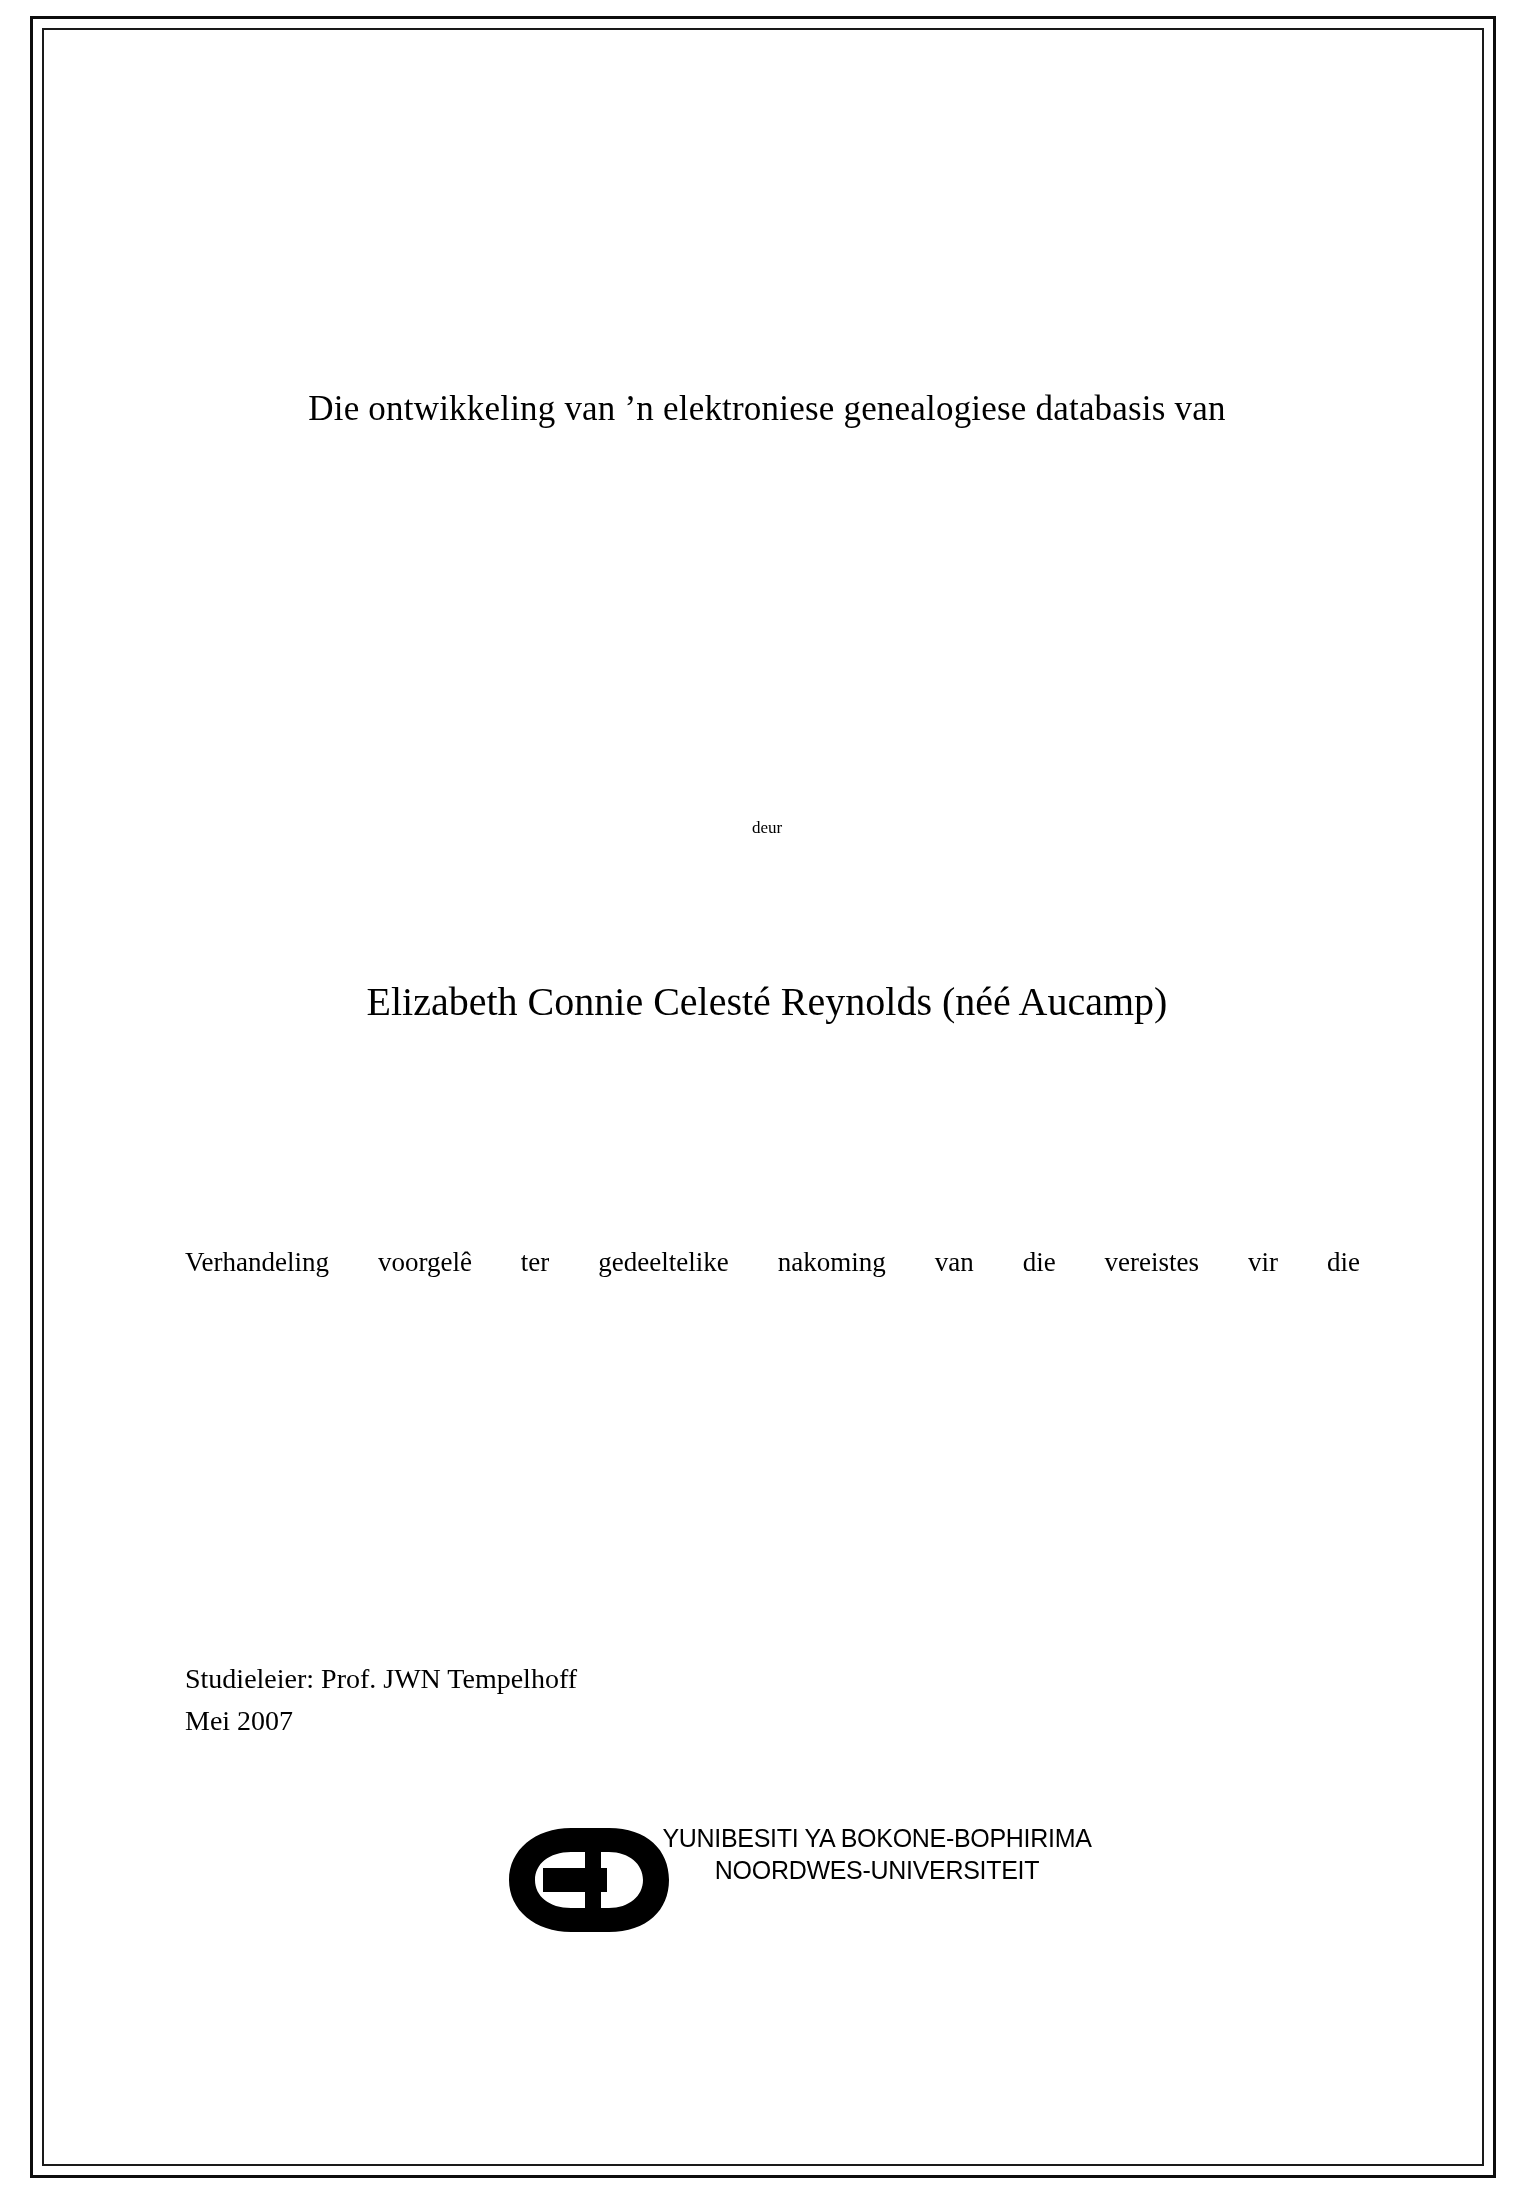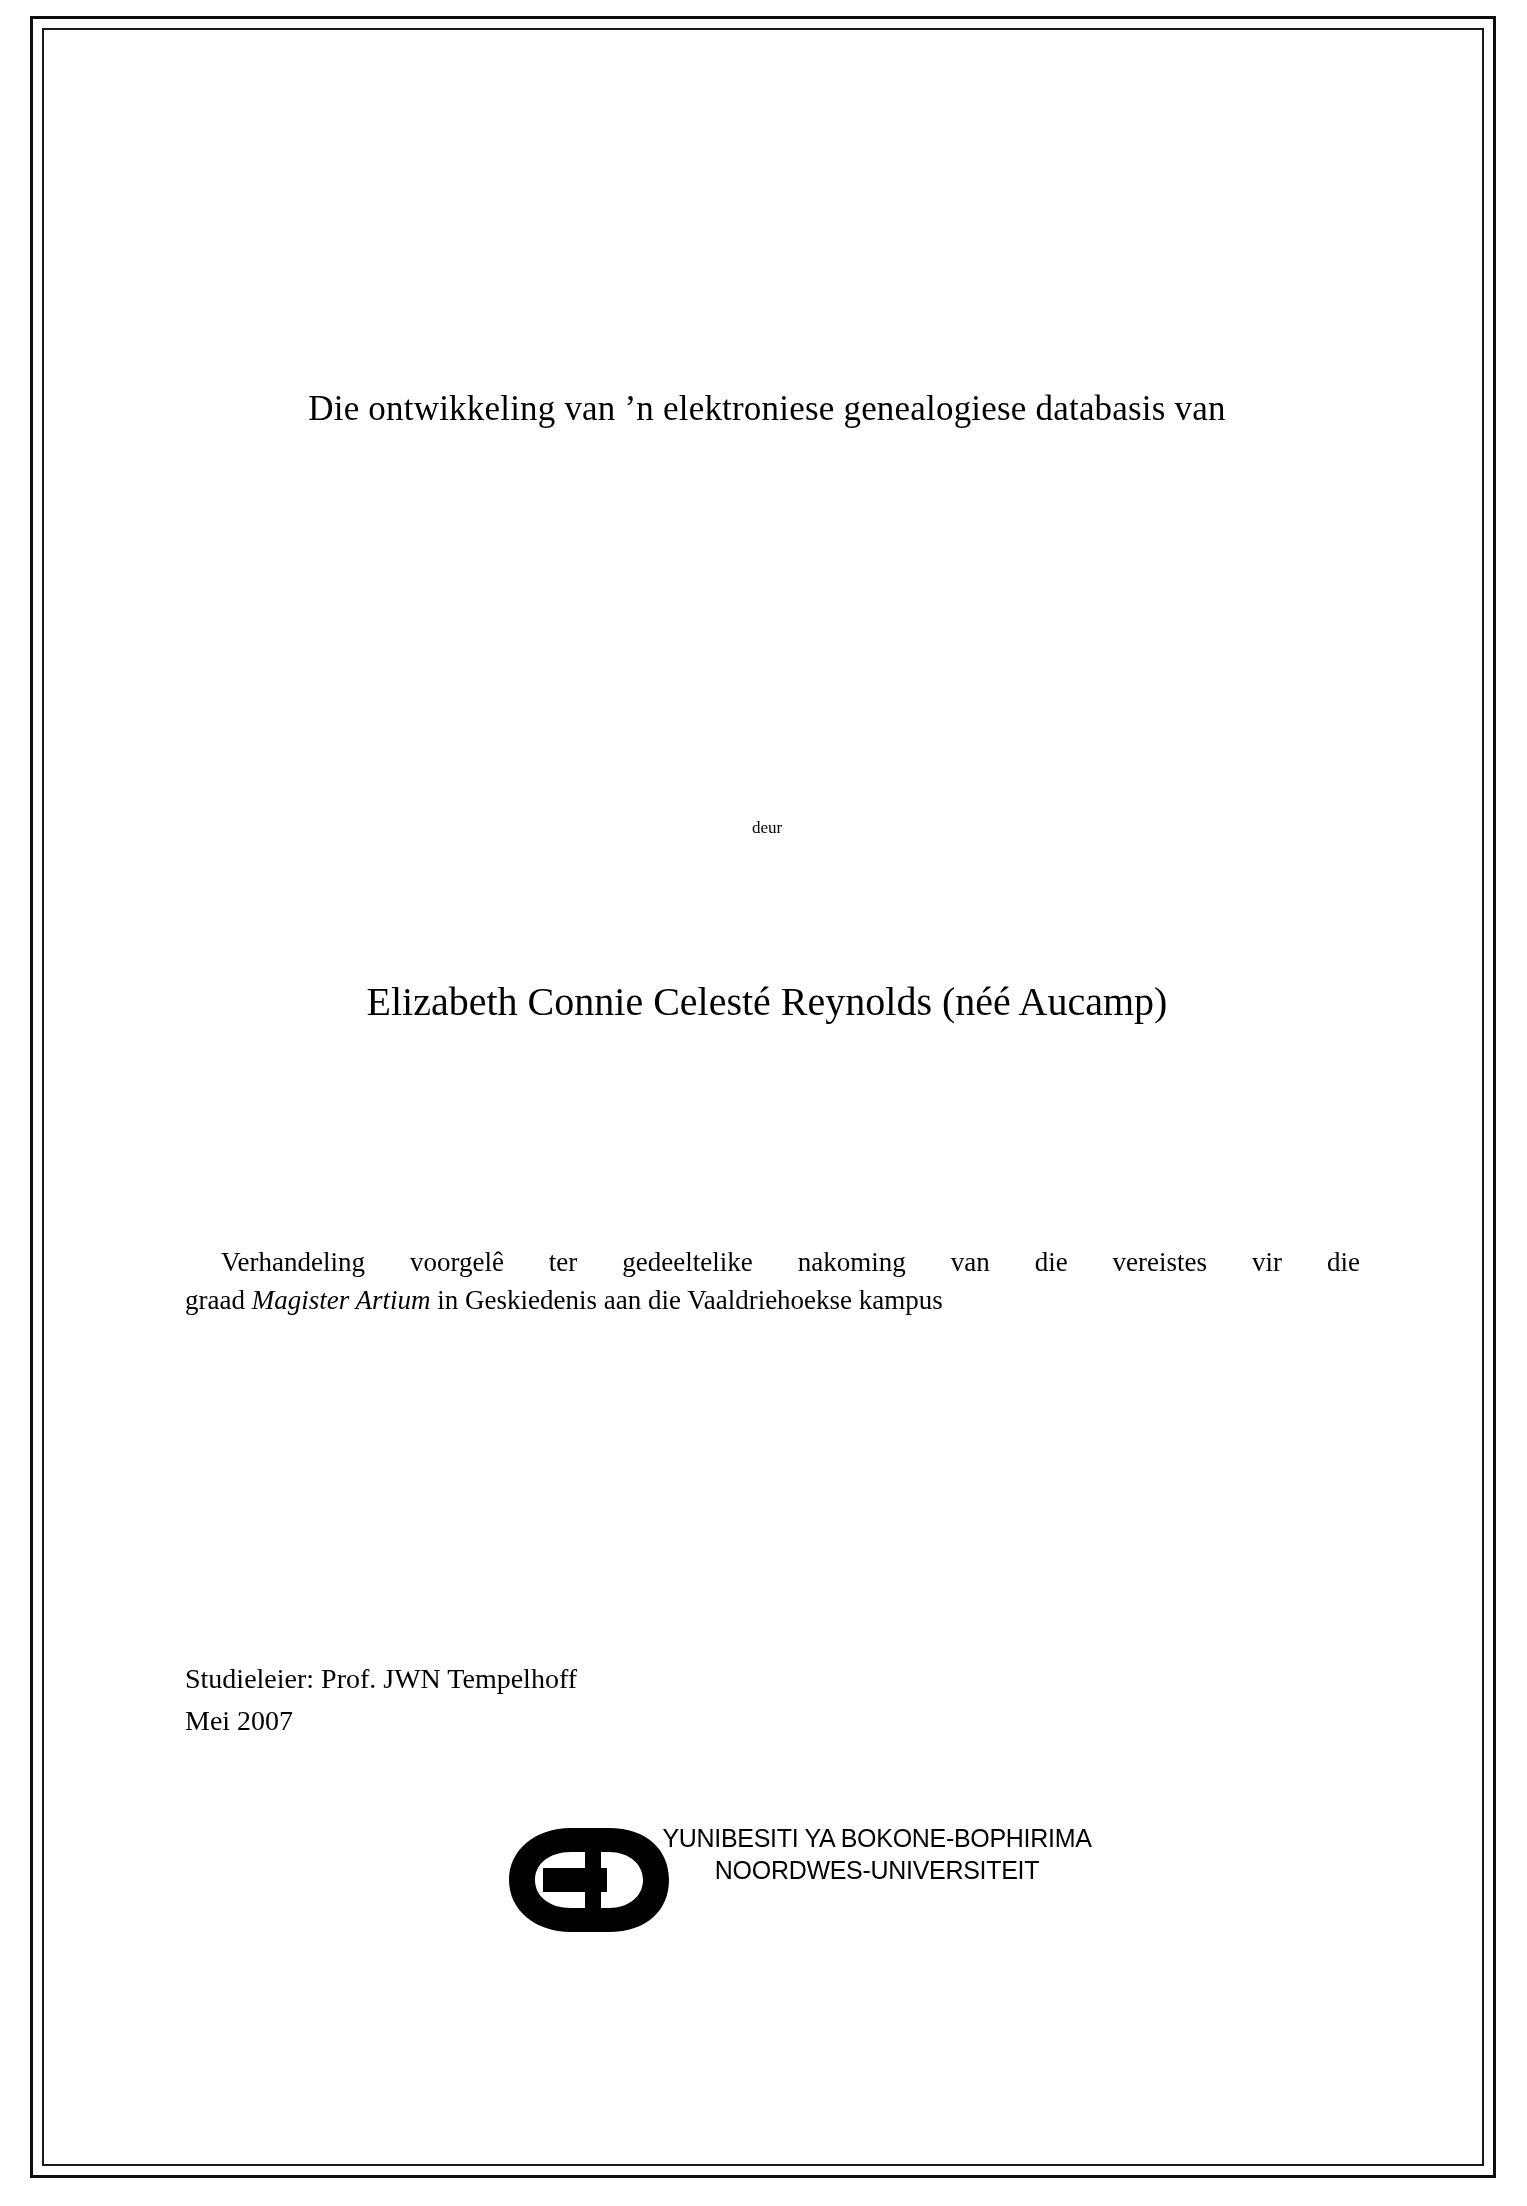--- a/index.html
+++ b/index.html
@@ -90,21 +90,20 @@
     position: absolute;
     left: 143px;
     top: 1215px;
     width: 1175px;
     font-size: 27px;
     line-height: 1.42;
   }
   .statement .just {
     text-align: justify;
     text-align-last: justify;
-    margin-left: 36px;
   }
   .statement .l2, .statement .l3 {
     text-align: left;
   }
   .statement em {
     font-style: italic;
   }
 
   .supervisor {
     position: absolute;
@@ -156,21 +155,20 @@
     <div class="title-block">
       <div class="title-line">Die ontwikkeling van ’n elektroniese genealogiese databasis van</div>
     </div>
 
     <div class="deur">deur</div>
 
     <div class="author">Elizabeth Connie Celesté Reynolds (néé Aucamp)</div>
 
     <div class="statement">
       <div class="just">Verhandeling voorgelê ter gedeeltelike nakoming van die vereistes vir die</div>
-      <div class="l2"><span>graad </span><em>Magister Artium</em><span> in Geskiedenis aan die Vaaldriehoekse kampus</span></div>
     </div>
 
     <div class="supervisor">
       <div>Studieleier: Prof. JWN Tempelhoff</div>
       <div>Mei 2007</div>
     </div>
 
     <div class="logo-block">
       <div class="logo-mark">
         <svg viewBox="0 0 185 112" width="185" height="112" xmlns="http://www.w3.org/2000/svg">

